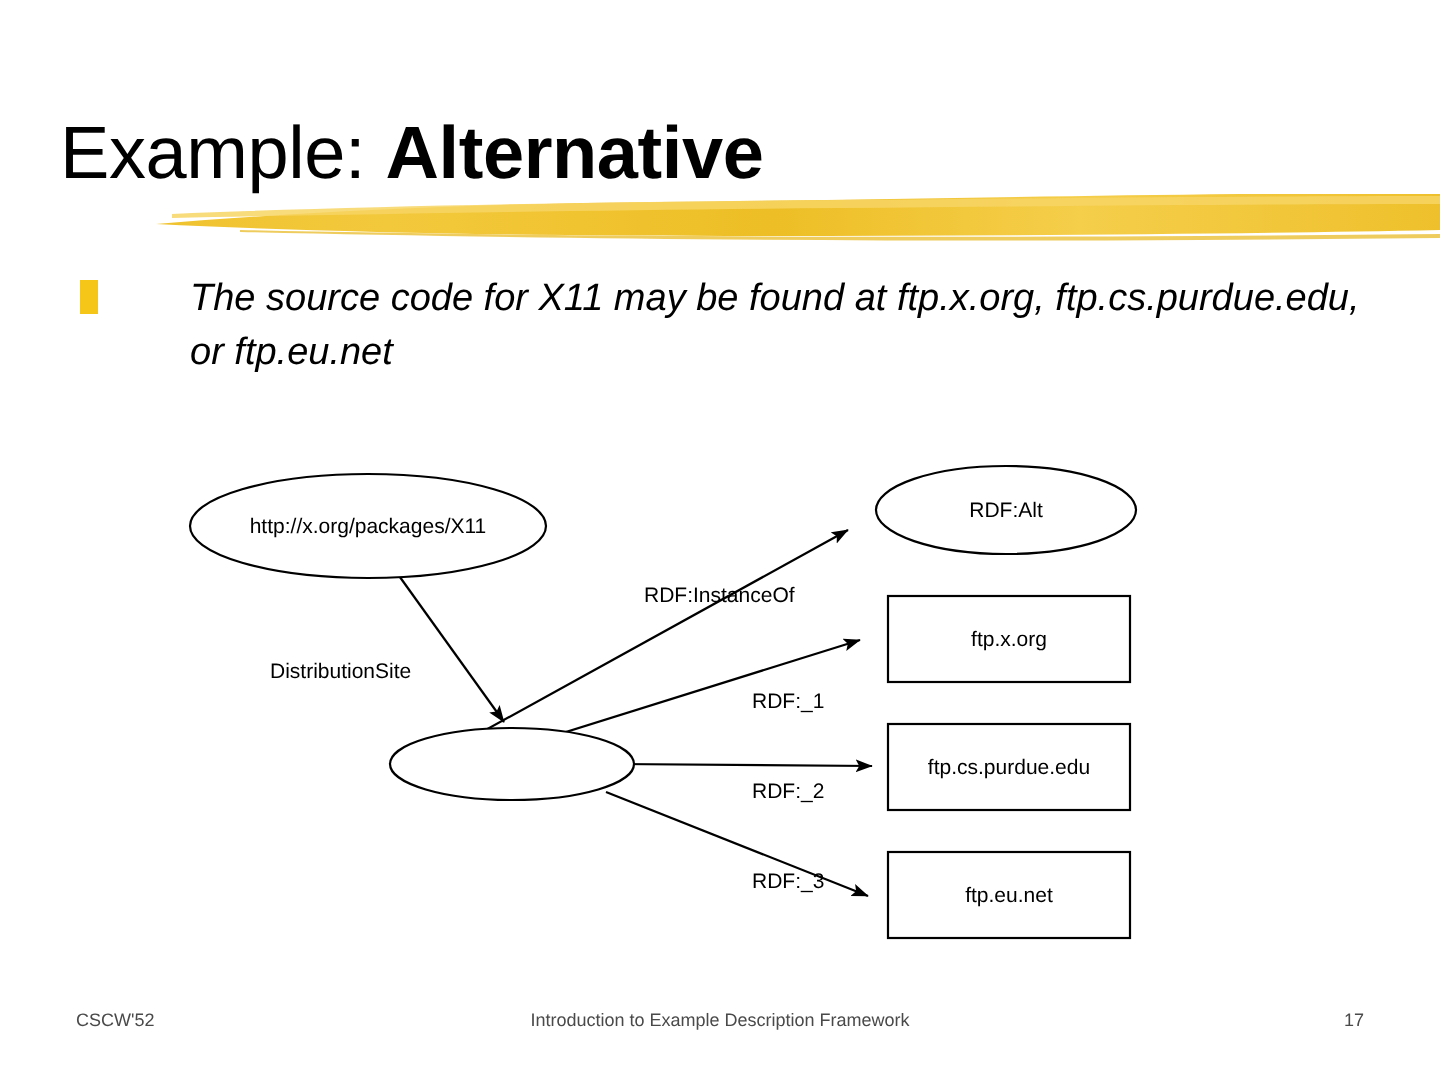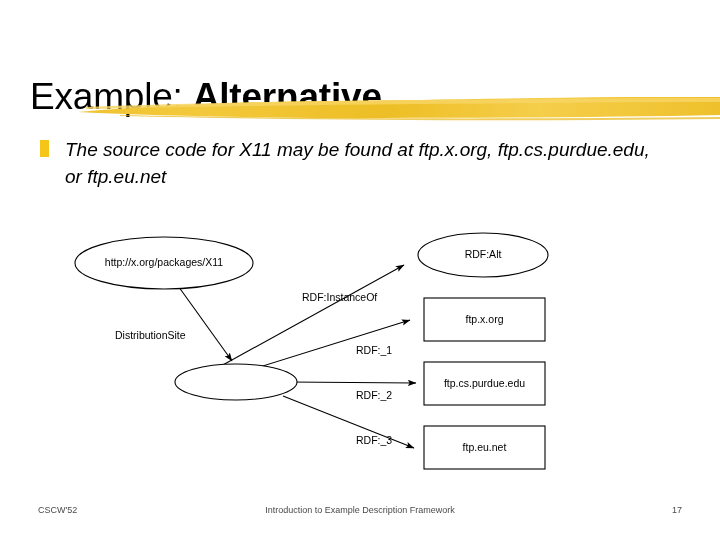--- a/index.html
+++ b/index.html
@@ -19,21 +19,20 @@
   
   #slide-title {
     position: absolute;
     left: 30px;
     top: 55px;
     font-size: 37px;
     line-height: 44px;
     letter-spacing: -0.2px;
     white-space: nowrap;
     color: #000000;
-    margin-top: 20px;
   }
   #slide-title .title-regular { font-weight: 400; }
   #slide-title .title-bold { font-weight: 700; }
 
   
   #title-rule {
     position: absolute;
     left: 0px;
     top: 96px;
     width: 720px;
@@ -57,29 +56,31 @@
     margin-top: 4px;
     margin-right: 16px;
   }
   #bullet-text {
     font-size: 19px;
     line-height: 27px;
     font-style: italic;
     font-weight: 400;
     color: #000000;
     max-width: 590px;
+    margin-left: 30px;
   }
 
   
   #diagram {
     position: absolute;
     left: 0px;
     top: 215px;
     width: 580px;
     height: 270px;
+    padding-left: 20px;
   }
   #diagram-svg { display: block; }
   .dg-node-text {
     font-family: "Liberation Sans", sans-serif;
     font-size: 10.5px;
     fill: #000000;
     text-anchor: middle;
     dominant-baseline: middle;
   }
   .dg-edge-label {

